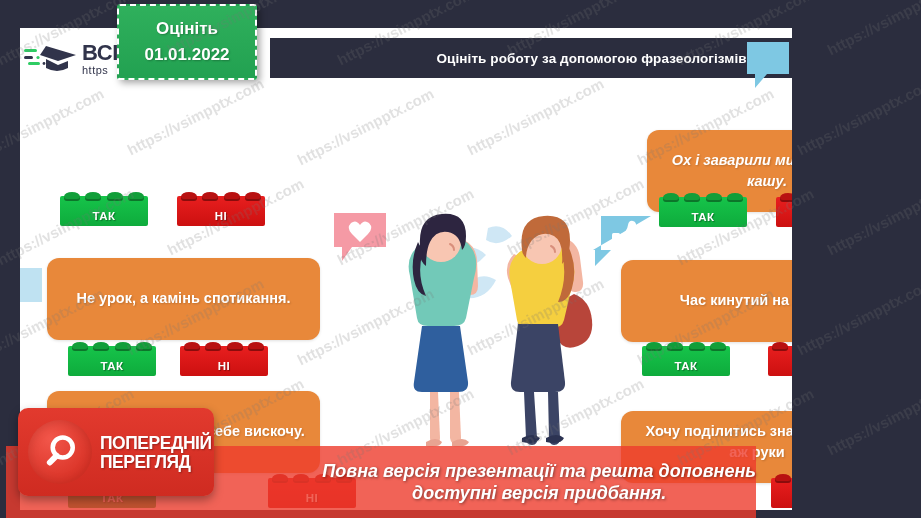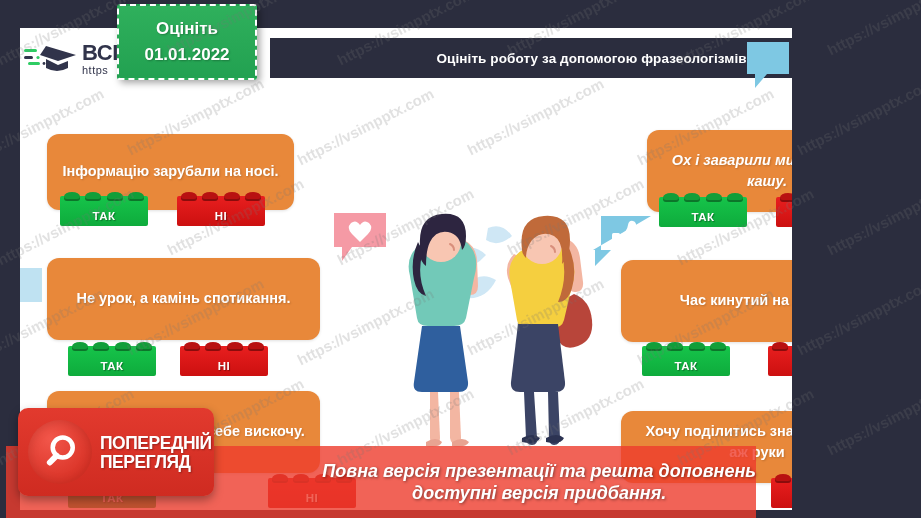--- a/index.html
+++ b/index.html
@@ -276,23 +276,20 @@
     <svg style="position:absolute;left:-6px;top:236px;width:34px;height:54px" viewBox="0 0 34 54">
       <path d="M-20 4 h48 v34 h-30 l-12 12 v-12 h-6 z" fill="#bfe2f2"></path>
     </svg>
     <svg style="position:absolute;left:852px;top:240px;width:46px;height:56px" viewBox="0 0 46 56">
       <path d="M6 4 h52 v36 h-34 l-12 12 v-12 h-6 z" fill="#f6b4a2"></path>
     </svg>
     <svg style="position:absolute;left:725px;top:10px;width:44px;height:56px" viewBox="0 0 44 56">
       <path d="M2 4 h48 v32 h-28 l-12 14 v-14 h-8 z" fill="#7ec8e3"></path>
     </svg>
 
-    <div class="card" style="left:27px; top:106px; width:247px; height:76px;">
-      <span class="card-text">Інформацію зарубали на носі.</span>
-    </div>
     <div class="lego yes" style="left:40px; top:168px;">
       <span class="studs">
           <i></i>
           <i></i>
           <i></i>
           <i></i>
         </span>
       <span class="lbl">ТАК</span>
     </div>
     <div class="lego no" style="left:157px; top:168px;">

